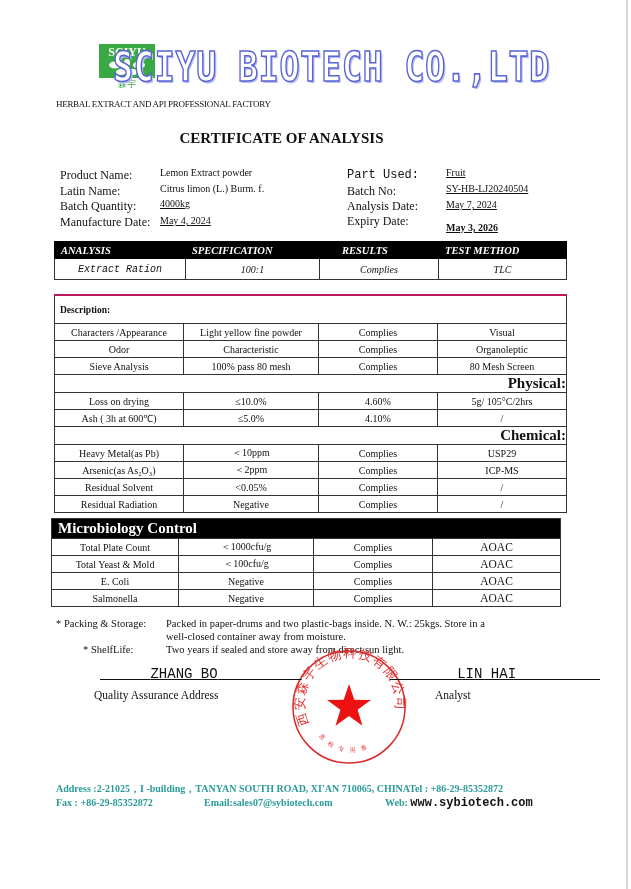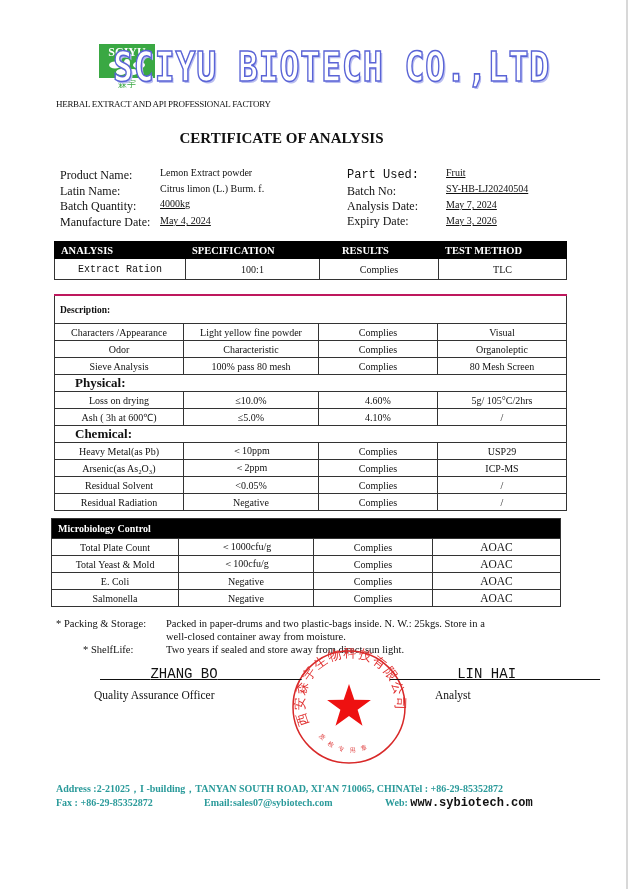--- a/index.html
+++ b/index.html
@@ -22,24 +22,24 @@
   
   .info-label { font-size: 12px; text-align: right; }
   .info-value { font-size: 10px; }
   .u { text-decoration: underline; }
   .it { }
   
   table { border-collapse: collapse; position: absolute; font-size: 10px; table-layout: fixed; }
   td { border: 1px solid #333; text-align: center; padding: 0; height: 16px; vertical-align: middle; }
   .hdr-row td { background: #000; color: #fff; font-weight: bold; text-align: left; padding-left: 6px; border-color: #000; font-size: 10.5px; }
   .mono { font-family: "Liberation Mono", monospace; font-size: 10px; }
-  .section td { text-align: left; padding-left: 20px; font-weight: bold; font-size: 13px; }
+  .section td { text-align: right; padding-left: 20px; font-weight: bold; font-size: 15px; }
   .desc-head td { text-align: left; padding-left: 5px; font-weight: bold; font-size: 9.5px; height: 27px; }
   .thick-top td { border-top: 2px solid #be185d; }
-  .micro-hdr td { background: #000; color: #fff; font-weight: bold; text-align: left; padding-left: 6px; font-size: 10px; height: 19px; }
+  .micro-hdr td { background: #000; color: #fff; font-weight: bold; text-align: left; padding-left: 6px; font-size: 15px; height: 19px; }
   
   .note { font-size: 10.5px; line-height: 12px; }
   .sig-name { font-family: "Liberation Mono", monospace; font-size: 14px; }
   .sig-role { font-size: 11.5px; }
   .footer { color: #2a9a9a; font-weight: bold; font-size: 10px; white-space: nowrap; }
   .footer .web { font-family: "Liberation Mono", monospace; color: #111; font-size: 12px; font-weight: bold; }
 </style>
 </head>
 <body>
 
@@ -74,24 +74,24 @@
   <div class="abs info-label" style="left:60px;top:215px;">Manufacture Date:</div>
   <div class="abs info-value u" style="left:160px;top:215px;">May 4, 2024</div>
 
   <div class="abs info-label" style="left:347px;top:168px;font-family:Liberation Mono, monospace;">Part Used:</div>
   <div class="abs info-value u" style="left:446px;top:167px;">Fruit</div>
   <div class="abs info-label" style="left:347px;top:184px;">Batch No:</div>
   <div class="abs info-value u" style="left:446px;top:183px;">SY-HB-LJ20240504</div>
   <div class="abs info-label" style="left:347px;top:199px;">Analysis Date:</div>
   <div class="abs info-value u" style="left:446px;top:199px;">May 7, 2024</div>
   <div class="abs info-label" style="left:347px;top:214px;">Expiry Date:</div>
-  <div class="abs info-value u" style="left:446px;top:215px;">May 3, 2026</div>
-</div>
-
-<table style="left:54px;top:241px;width:512px;">
+  <div class="abs info-value u" style="left:446px;top:222px;font-weight:bold;">May 3, 2026</div>
+</div>
+
+<table style="left:54px;top:241px;width:512px;font-style:italic;">
   <colgroup>
       <col style="width:131px">
       <col style="width:134px">
       <col style="width:119px">
       <col style="width:128px">
     </colgroup>
   <tbody>
       <tr class="hdr-row">
     <td>ANALYSIS</td>
     <td>SPECIFICATION</td>
@@ -241,21 +241,21 @@
       <textPath href="#bottomPath">质检专用章</textPath>
     </text>
     <polygon fill="#ee1111" points="62,36 67.3,51.7 83.9,51.9 70.6,61.8 75.5,77.7 62,68 48.5,77.7 53.4,61.8 40.1,51.9 56.7,51.7"></polygon>
   </svg>
 </div>
 
 <div>
   <div class="abs sig-name" style="left:100px;top:666px;white-space:nowrap;">
     <span style="text-decoration:underline;">&nbsp;&nbsp;&nbsp;&nbsp;&nbsp;&nbsp;</span><span style="text-decoration:underline;">ZHANG BO</span><span style="text-decoration:underline;">&nbsp;&nbsp;&nbsp;&nbsp;&nbsp;&nbsp;&nbsp;&nbsp;&nbsp;&nbsp;</span>
   </div>
-  <div class="abs sig-role" style="left:94px;top:689px;">Quality Assurance Officer</div>
+  <div class="abs sig-role" style="left:94px;top:689px;">Quality Assurance Address</div>
 
   <div class="abs sig-name" style="left:390px;top:666px;white-space:nowrap;">
     <span style="text-decoration:underline;">&nbsp;&nbsp;&nbsp;&nbsp;&nbsp;&nbsp;&nbsp;&nbsp;</span><span style="text-decoration:underline;">LIN HAI</span><span style="text-decoration:underline;">&nbsp;&nbsp;&nbsp;&nbsp;&nbsp;&nbsp;&nbsp;&nbsp;&nbsp;&nbsp;</span>
   </div>
   <div class="abs sig-role" style="left:435px;top:689px;">Analyst</div>
 </div>
 
 <div>
   <div class="abs footer" style="left:56px;top:782px;">Address :2-21025，I -building，TANYAN SOUTH ROAD, XI'AN 710065,  CHINATel : +86-29-85352872</div>
   <div class="abs footer" style="left:56px;top:797px;">Fax :  +86-29-85352872</div>

